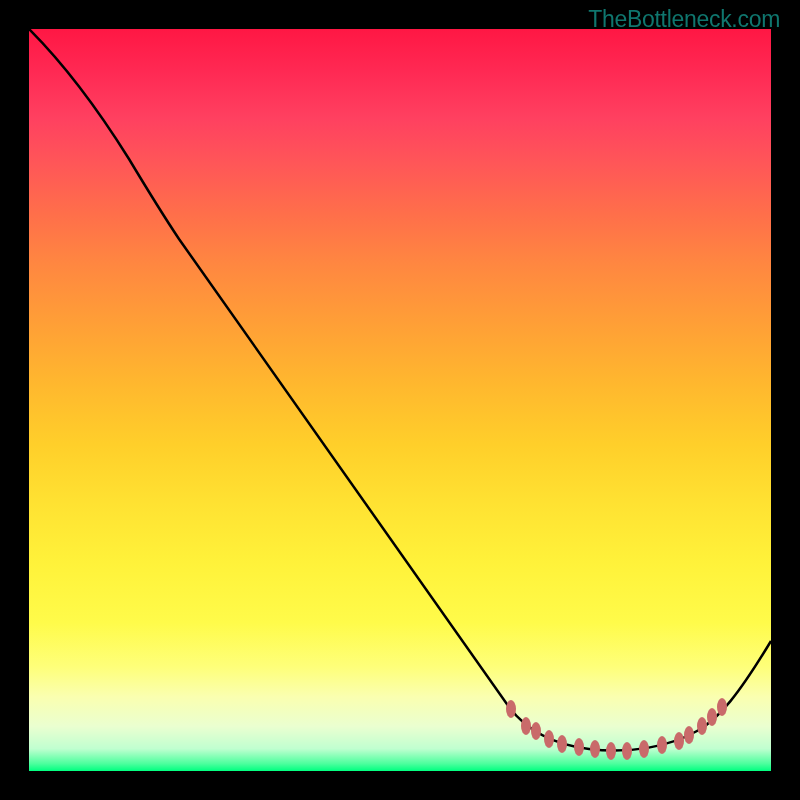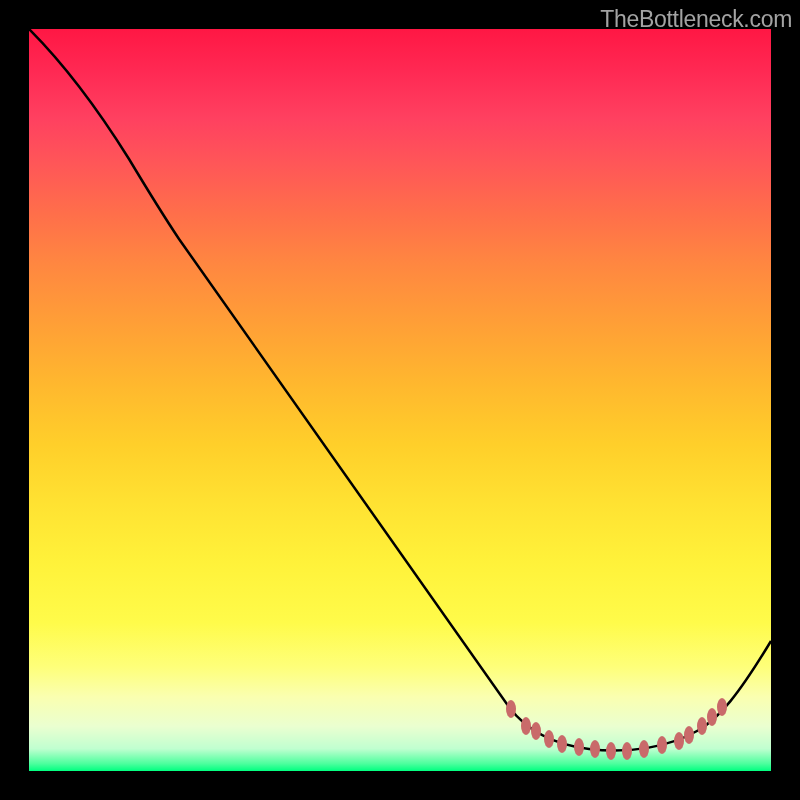--- a/index.html
+++ b/index.html
@@ -1,18 +1,18 @@
 <!DOCTYPE html>
 <html><head>
 <meta charset="utf-8">
 <style>
 *{margin:0;padding:0;box-sizing:border-box}
 body{background:#000;font-family:Arial,sans-serif}
 .frame{width:800px;height:800px;background:#000;position:relative}
-.brand{position:absolute;top:6px;right:8px;color:#a3a3a3;font-size:23px;font-weight:400;letter-spacing:-0.3px}
+.brand{position:absolute;top:6px;right:20px;color:#0f766e;font-size:23px;font-weight:400;letter-spacing:-0.3px}
 .plot{position:absolute;left:29px;top:29px;width:742px;height:742px;overflow:hidden}
 .grad{position:absolute;inset:0;background:linear-gradient(to bottom,
  #ff1744 0%,
  #ff2a54 6%,
  #ff4060 12%,
  #ff5658 18%,
  #ff6f4a 25%,
  #ff8840 32%,
  #ffa036 40%,
  #ffb82e 48%,

